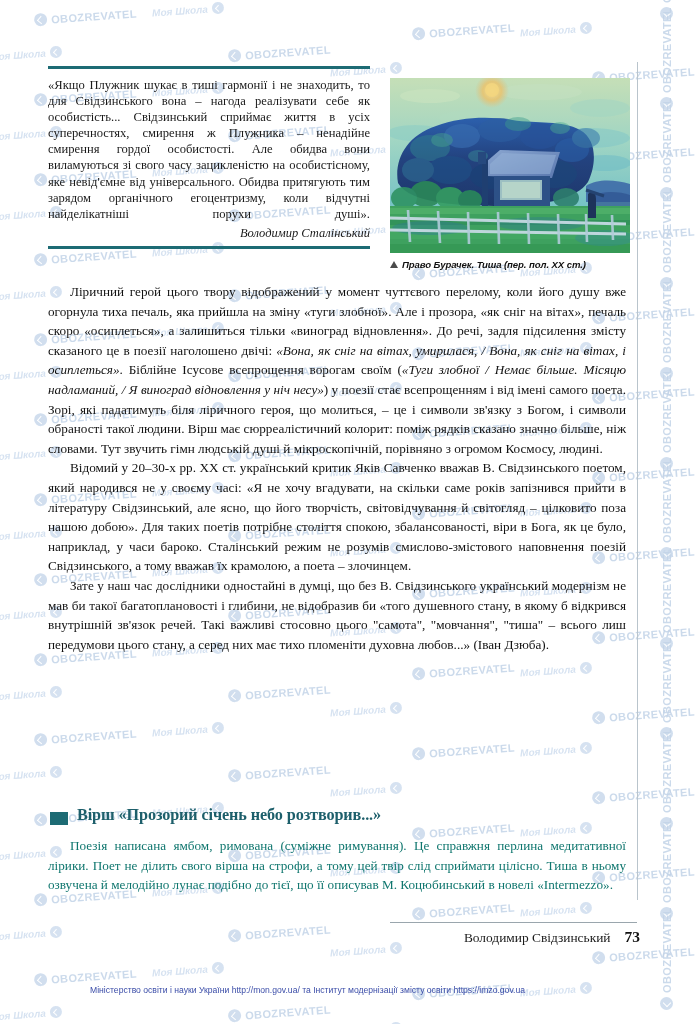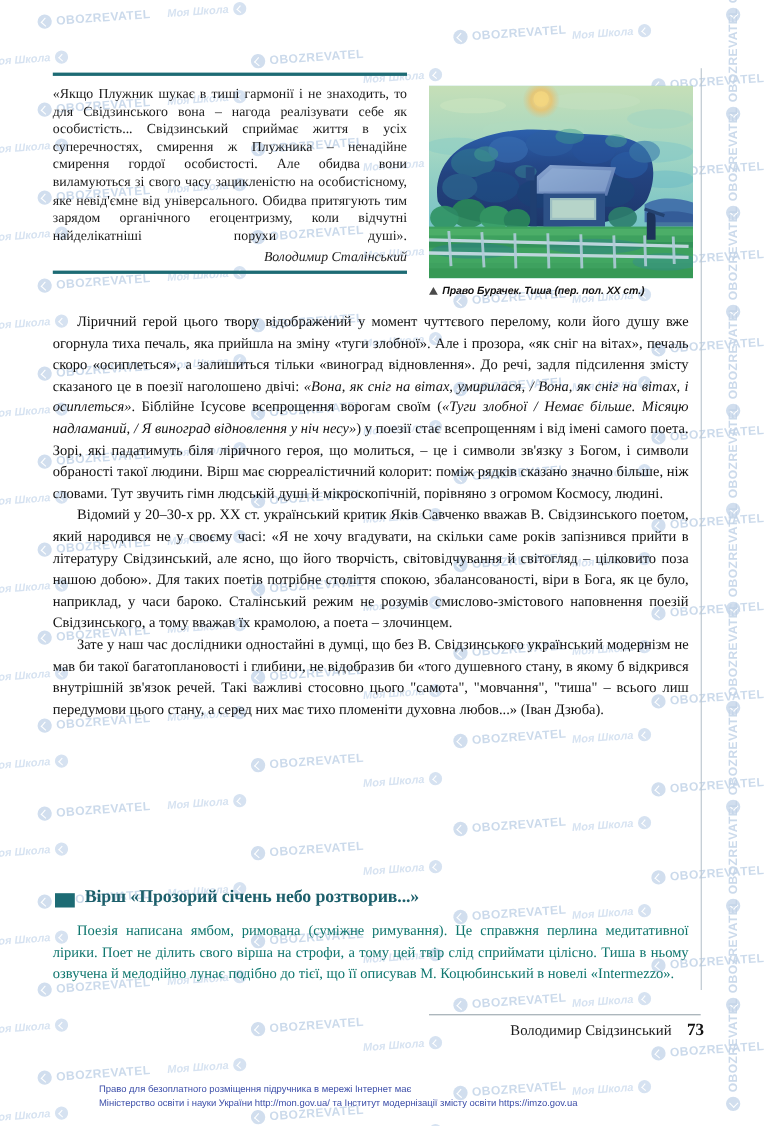--- a/index.html
+++ b/index.html
@@ -882,17 +882,16 @@
     <p>Поезія написана ямбом, римована (суміжне римування). Це справжня перлина медитативної лірики. Поет не ділить свого вірша на строфи, а тому цей твір слід сприймати цілісно. Тиша в ньому озвучена й мелодійно лунає подібно до тієї, що її описував М. Коцюбинський в новелі «Intermezzo».</p>
   </div>
 
   <div id="footer-rule"></div>
   <div id="footer">
     <span id="footer-title">Володимир Свідзинський</span>
     <span id="page-number">73</span>
   </div>
 
   <div id="legal">
-    <div>Право для безоплатного розміщення підручника в мережі Інтернет має</div>
     <div>Міністерство освіти і науки України http://mon.gov.ua/ та Інститут модернізації змісту освіти https://imzo.gov.ua</div>
   </div>
 
 </div>
 
 </body></html>

